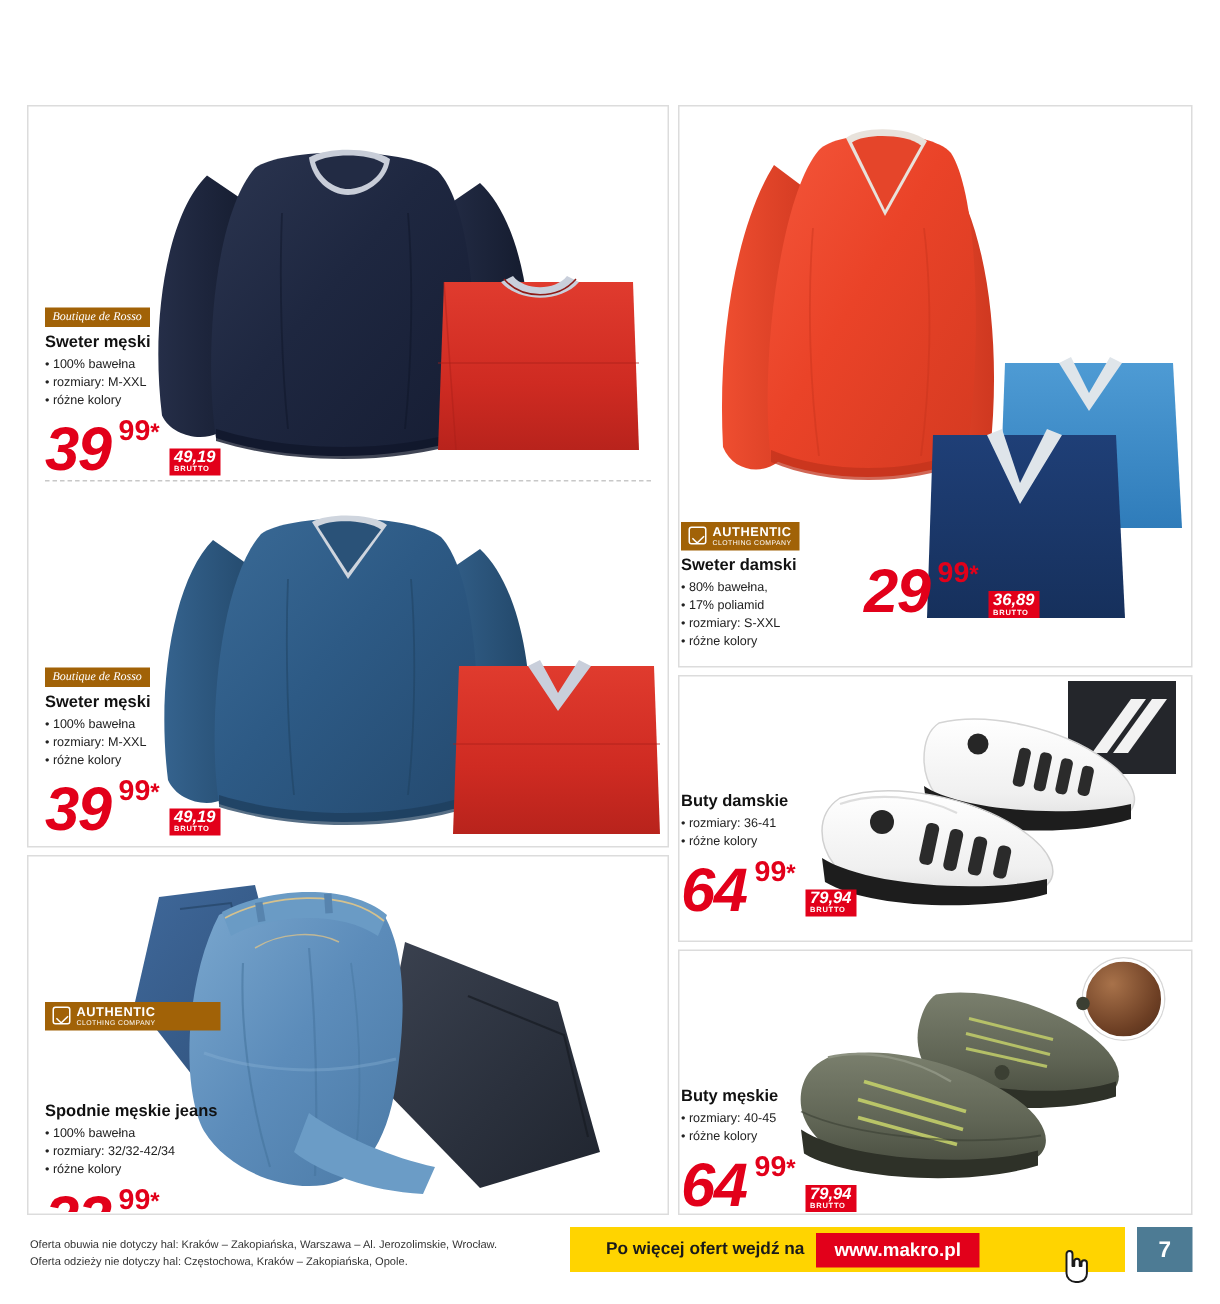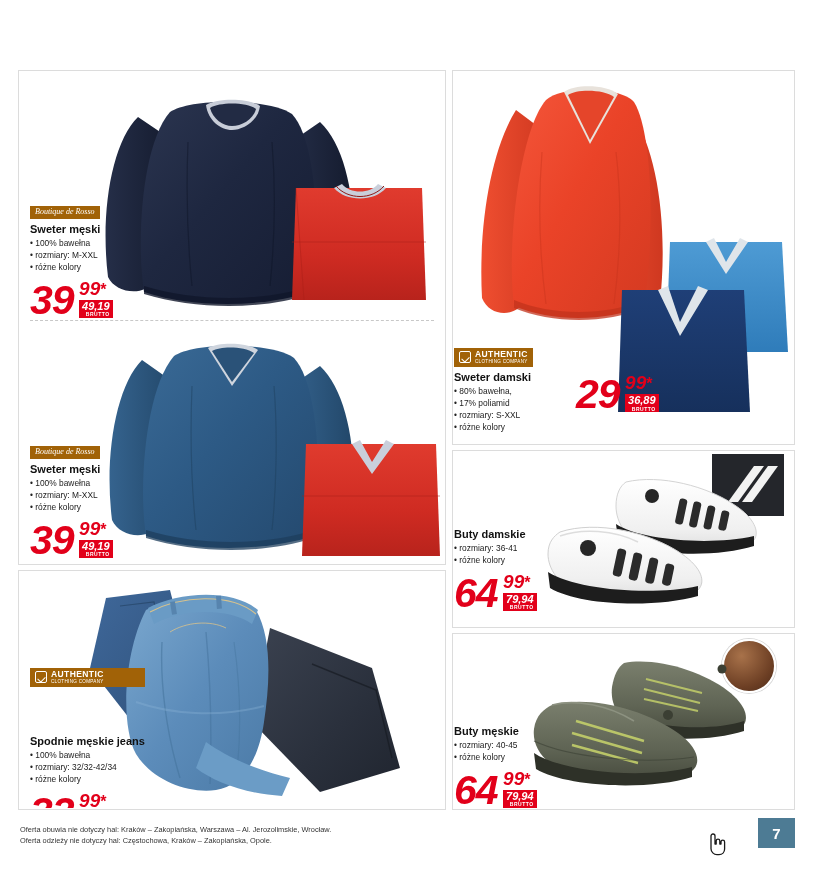--- a/index.html
+++ b/index.html
@@ -71,26 +71,26 @@
   .prod-feats li:before { content: "• "; }
 
   
   .price { margin-top: 5px; position: relative; display: inline-block; color:#e2001a; }
   .price .big {
     font-size: 41px; font-weight: bold; font-style: italic; line-height: 0.85;
     letter-spacing: -1px; display: inline-block; vertical-align: bottom;
   }
   .price .cents-wrap { display:inline-block; vertical-align: top; margin-left: 1px; }
   .price .cents {
-    font-size: 19px; font-weight: bold; font-style: italic; line-height: 1;
+    font-size: 19px; font-weight: bold; line-height: 1;
   }
   .price .star { font-size: 16px; font-weight: bold; }
   .price .brutto {
     background: #e2001a; color: #fff; display:block; margin-top:1px;
-    text-align: right; padding: 1px 3px 0 3px; line-height: 1.05;
+    text-align: left; padding: 1px 3px 0 3px; line-height: 1.05; margin-left: 34px;
   }
   .price .brutto .bv { font-size: 11px; font-weight: bold; font-style: italic; display:block;}
   .price .brutto .bl { font-size: 5px; font-weight: bold; letter-spacing: .5px; display:block;}
 
   
   .footer-note {
     position: absolute; left: 20px; top: 824px; width: 360px;
     font-size: 7.4px; color: #333; line-height: 1.55;
   }
   .footer-bar {
@@ -543,20 +543,24 @@
         </span>
       </div>
     </div>
   </div>
 
   <div class="footer-note">
     <div>Oferta obuwia nie dotyczy hal: Kraków – Zakopiańska, Warszawa – Al. Jerozolimskie, Wrocław.</div>
     <div>Oferta odzieży nie dotyczy hal: Częstochowa, Kraków – Zakopiańska, Opole.</div>
   </div>
 
+  <div class="footer-bar">
+    <span class="txt">Po więcej ofert wejdź na</span>
+    <span class="footer-url">www.makro.pl</span>
+  </div>
 
   <svg class="hand" viewBox="0 0 22 24">
     <path d="M7,2 C8.2,2 9,2.9 9,4 L9,12 L10.2,12 L10.2,9 C10.2,8 11,7.2 12,7.2 C13,7.2 13.8,8 13.8,9
              L13.8,12 L15,12 L15,10 C15,9 15.8,8.2 16.8,8.2 C17.8,8.2 18.6,9 18.6,10 L18.6,17
              C18.6,20.2 16.2,22.6 13,22.6 L11,22.6 C7.8,22.6 5,20 5,16.8 L5,4 C5,2.9 5.8,2 7,2 Z" fill="#ffffff" stroke="#1a1a1a" stroke-width="1.3" stroke-linejoin="round"></path>
   </svg>
 
   <div class="page-num">7</div>
 
 </div>

